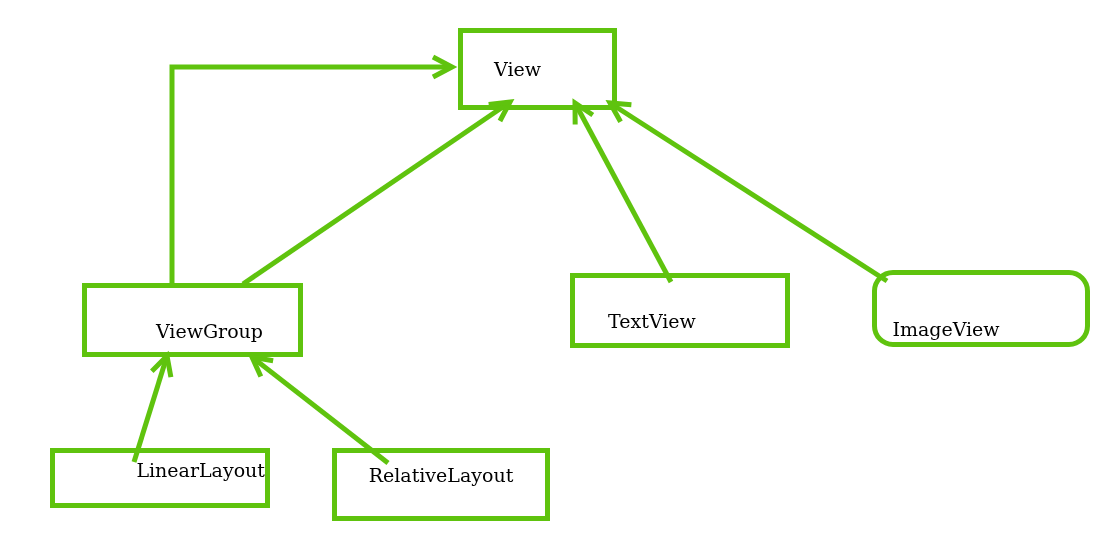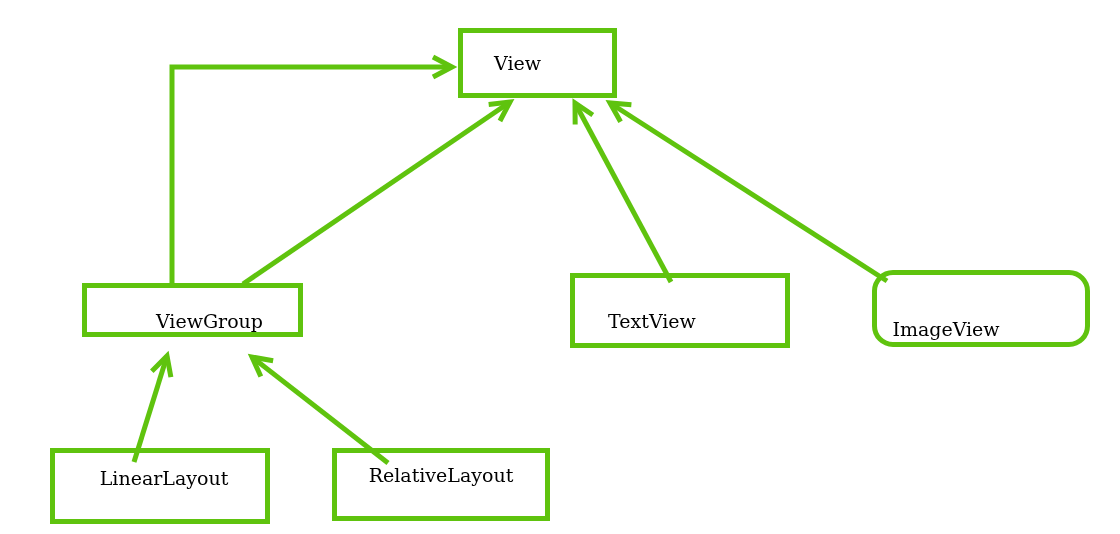--- a/index.html
+++ b/index.html
@@ -28,25 +28,25 @@
     display: flex;
     align-items: center;
     justify-content: center;
     z-index: 1;
   }
   .node-label {
     font-size: 19px;
     color: var(--text);
     white-space: nowrap;
   }
-  #node-view           { left: 458px; top: 28px;  width: 159px; height: 70px; padding-right: 40px; }
-  #node-viewgroup      { left: 82px;  top: 283px; width: 221px; height: 54px; padding-top: 22px; padding-left: 34px; }
+  #node-view           { left: 458px; top: 28px;  width: 159px; height: 82px; padding-right: 40px; }
+  #node-viewgroup      { left: 82px;  top: 283px; width: 221px; height: 74px; padding-top: 22px; padding-left: 34px; }
   #node-textview       { left: 570px; top: 273px; width: 220px; height: 75px; padding-top: 21px; padding-right: 56px; }
   #node-imageview      { left: 872px; top: 270px; width: 218px; height: 77px; padding-top: 41px; padding-right: 70px; border-radius: 21px; }
-  #node-linearlayout   { left: 50px;  top: 448px; width: 220px; height: 76px; padding-left: 8px; padding-bottom: 16px; }
+  #node-linearlayout   { left: 50px;  top: 448px; width: 220px; height: 60px; padding-left: 8px; padding-bottom: 16px; justify-content: flex-end; }
   #node-relativelayout { left: 332px; top: 448px; width: 218px; height: 73px; padding-bottom: 20px; }
   .edges-overlay {
     position: absolute;
     left: 0; top: 0;
     width: 1120px;
     height: 534px;
     z-index: 2;
     pointer-events: none;
   }
   .edge {

